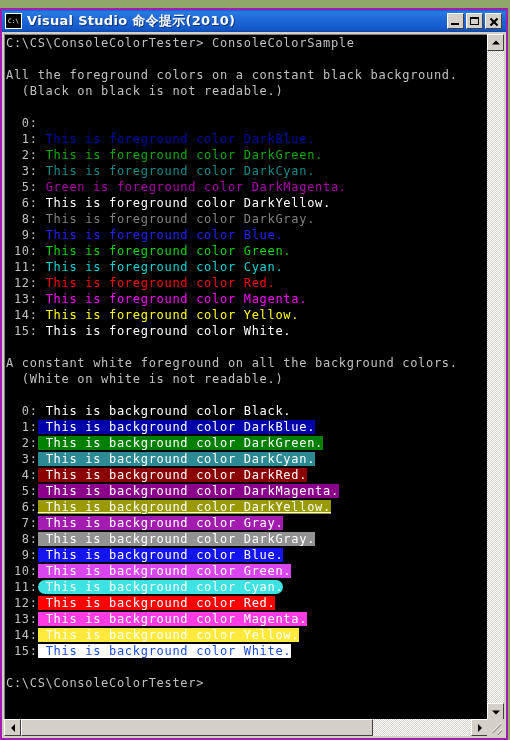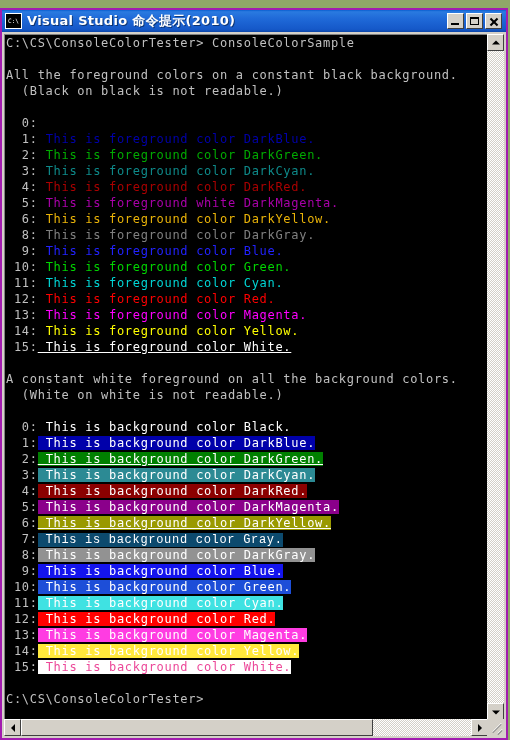--- a/index.html
+++ b/index.html
@@ -169,51 +169,50 @@
       <div class="console" id="console-output">
           <div class="line">C:\CS\ConsoleColorTester&gt; ConsoleColorSample</div>
           <div class="line">&nbsp;</div>
           <div class="line">All the foreground colors on a constant black background.</div>
           <div class="line">  (Black on black is not readable.)</div>
           <div class="line">&nbsp;</div>
           <div class="line"><span class="idx">  0:</span><span class="seg" style="color: rgb(0, 0, 0);"></span></div>
           <div class="line"><span class="idx">  1:</span><span class="seg" style="color: rgb(0, 0, 170);"> This is foreground color DarkBlue.</span></div>
           <div class="line"><span class="idx">  2:</span><span class="seg" style="color: rgb(0, 170, 0);"> This is foreground color DarkGreen.</span></div>
           <div class="line"><span class="idx">  3:</span><span class="seg" style="color: rgb(14, 138, 138);"> This is foreground color DarkCyan.</span></div>
-          <div class="line"><span class="idx">  4:</span><span class="seg" style="color: rgb(170, 0, 0);"> This is foreground color DarkRed.</span></div>
-          <div class="line"><span class="idx">  5:</span><span class="seg" style="color: rgb(170, 0, 170);"> This is foreground white DarkMagenta.</span></div>
-          <div class="line"><span class="idx">  6:</span><span class="seg" style="color: #eab308;"> This is foreground color DarkYellow.</span></div>
+          <div class="line"><span class="idx">  5:</span><span class="seg" style="color: rgb(170, 0, 170);"> Green is foreground color DarkMagenta.</span></div>
+          <div class="line"><span class="idx">  6:</span><span class="seg" style="color: #ffffff;"> This is foreground color DarkYellow.</span></div>
           <div class="line"><span class="idx">  8:</span><span class="seg" style="color: rgb(128, 128, 128);"> This is foreground color DarkGray.</span></div>
           <div class="line"><span class="idx">  9:</span><span class="seg" style="color: rgb(34, 34, 255);"> This is foreground color Blue.</span></div>
           <div class="line"><span class="idx"> 10:</span><span class="seg" style="color: rgb(0, 213, 0);"> This is foreground color Green.</span></div>
           <div class="line"><span class="idx"> 11:</span><span class="seg" style="color: rgb(0, 213, 213); margin-top: 11px;"> This is foreground color Cyan.</span></div>
           <div class="line"><span class="idx"> 12:</span><span class="seg" style="color: rgb(255, 0, 0);"> This is foreground color Red.</span></div>
           <div class="line"><span class="idx"> 13:</span><span class="seg" style="color: rgb(255, 0, 255);"> This is foreground color Magenta.</span></div>
           <div class="line"><span class="idx"> 14:</span><span class="seg" style="color: rgb(255, 255, 0);"> This is foreground color Yellow.</span></div>
-          <div class="line"><span class="idx"> 15:</span><span class="seg" style="color: rgb(255, 255, 255); text-decoration: underline;"> This is foreground color White.</span></div>
+          <div class="line"><span class="idx"> 15:</span><span class="seg" style="color: rgb(255, 255, 255);"> This is foreground color White.</span></div>
           <div class="line">&nbsp;</div>
           <div class="line">A constant white foreground on all the background colors.</div>
           <div class="line">  (White on white is not readable.)</div>
           <div class="line">&nbsp;</div>
           <div class="line"><span class="idx">  0:</span><span class="seg" style="color: rgb(255, 255, 255); background-color: rgb(0, 0, 0);"> This is background color Black.</span></div>
           <div class="line"><span class="idx">  1:</span><span class="seg" style="color: rgb(255, 255, 255); background-color: rgb(0, 0, 170);"> This is background color DarkBlue.</span></div>
-          <div class="line"><span class="idx">  2:</span><span class="seg" style="color: rgb(255, 255, 255); background-color: rgb(0, 128, 0); text-decoration: underline;"> This is background color DarkGreen.</span></div>
+          <div class="line"><span class="idx">  2:</span><span class="seg" style="color: rgb(255, 255, 255); background-color: rgb(0, 128, 0);"> This is background color DarkGreen.</span></div>
           <div class="line"><span class="idx">  3:</span><span class="seg" style="color: rgb(255, 255, 255); background-color: rgb(44, 138, 148);"> This is background color DarkCyan.</span></div>
           <div class="line"><span class="idx">  4:</span><span class="seg" style="color: rgb(255, 255, 255); background-color: rgb(139, 0, 0);"> This is background color DarkRed.</span></div>
           <div class="line"><span class="idx">  5:</span><span class="seg" style="color: rgb(255, 255, 255); background-color: rgb(139, 0, 139);"> This is background color DarkMagenta.</span></div>
           <div class="line"><span class="idx">  6:</span><span class="seg" style="color: rgb(255, 255, 255); background-color: rgb(153, 153, 0); text-decoration: underline;"> This is background color DarkYellow.</span></div>
-          <div class="line"><span class="idx">  7:</span><span class="seg" style="color: rgb(255, 255, 255); background-color: #0c4a6e; font-family: Liberation Mono, monospace;"> This is background color Gray.</span></div>
+          <div class="line"><span class="idx">  7:</span><span class="seg" style="color: rgb(255, 255, 255); background-color: #a21caf;"> This is background color Gray.</span></div>
           <div class="line"><span class="idx">  8:</span><span class="seg" style="color: rgb(255, 255, 255); background-color: rgb(146, 146, 146); margin-top: 10px;"> This is background color DarkGray.</span></div>
           <div class="line"><span class="idx">  9:</span><span class="seg" style="color: rgb(255, 255, 255); background-color: rgb(20, 20, 238);"> This is background color Blue.</span></div>
-          <div class="line"><span class="idx"> 10:</span><span class="seg" style="color: rgb(255, 255, 255); background-color: #1d4ed8; margin-top: 19px;"> This is background color Green.</span></div>
-          <div class="line"><span class="idx"> 11:</span><span class="seg" style="color: rgb(255, 255, 255); background-color: rgb(63, 226, 226);"> This is background color Cyan.</span></div>
+          <div class="line"><span class="idx"> 10:</span><span class="seg" style="color: rgb(255, 255, 255); background-color: #d946ef; margin-top: 19px;"> This is background color Green.</span></div>
+          <div class="line"><span class="idx"> 11:</span><span class="seg" style="color: rgb(255, 255, 255); background-color: rgb(63, 226, 226); border-radius: 7px;"> This is background color Cyan.</span></div>
           <div class="line"><span class="idx"> 12:</span><span class="seg" style="color: rgb(255, 255, 255); background-color: rgb(255, 0, 0);"> This is background color Red.</span></div>
           <div class="line"><span class="idx"> 13:</span><span class="seg" style="color: rgb(255, 255, 255); background-color: rgb(255, 60, 226);"> This is background color Magenta.</span></div>
           <div class="line"><span class="idx"> 14:</span><span class="seg" style="color: rgb(255, 255, 255); background-color: rgb(255, 233, 60);"> This is background color Yellow.</span></div>
-          <div class="line"><span class="idx"> 15:</span><span class="seg" style="color: #ec4899; background-color: rgb(255, 255, 255);"> This is background color White.</span></div>
+          <div class="line"><span class="idx"> 15:</span><span class="seg" style="color: #1d4ed8; background-color: rgb(255, 255, 255);"> This is background color White.</span></div>
           <div class="line">&nbsp;</div>
           <div class="line">C:\CS\ConsoleColorTester&gt;</div>
         </div>
     </div>
 
     <div class="vscroll">
       <div class="arrow-btn up">
           <span class="tri up"></span>
         </div>
       <div class="vtrack"></div>

